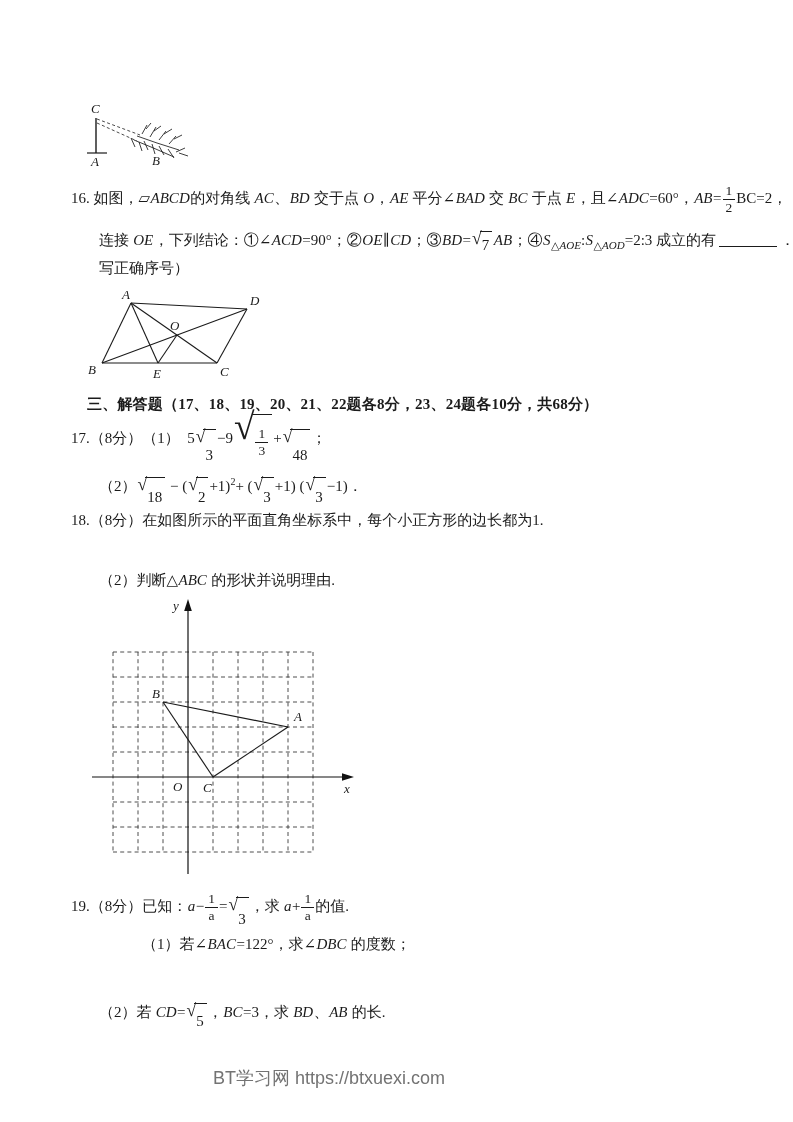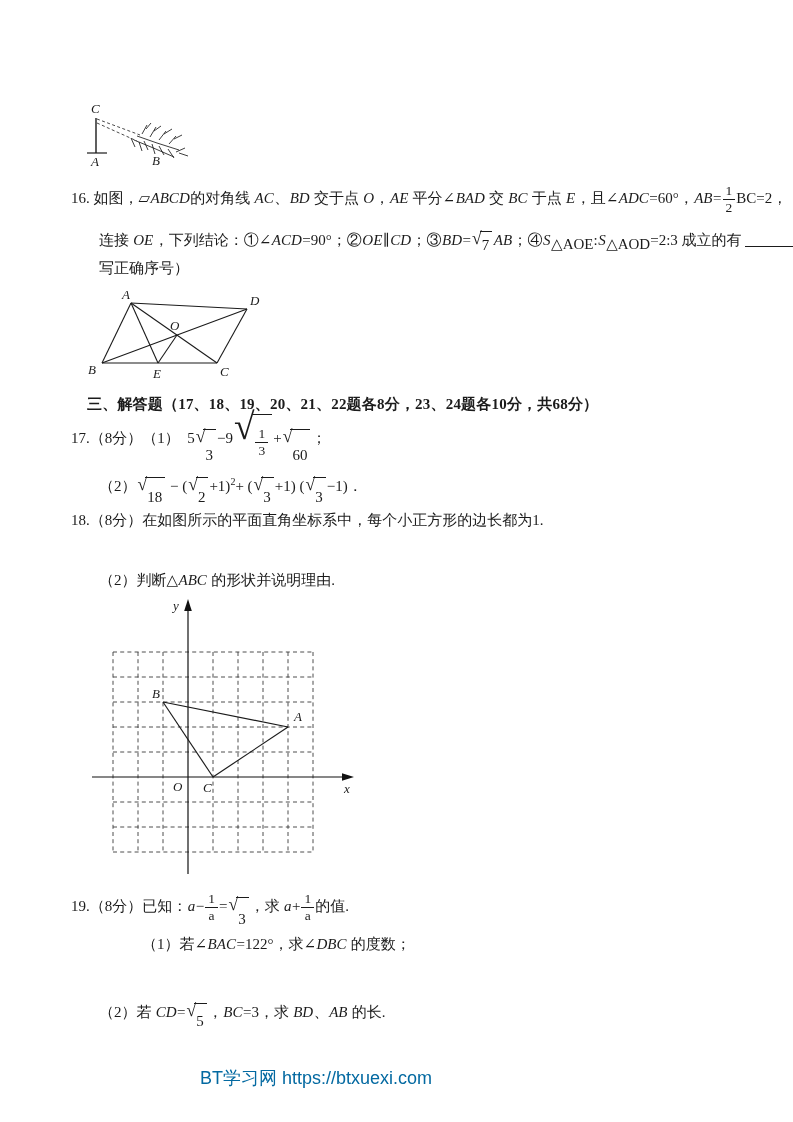--- a/index.html
+++ b/index.html
@@ -19,26 +19,26 @@
   .frac .num{padding:0 3px 0px 3px;border-bottom:1.3px solid #1b1b1b;}
   .frac .den{padding:1px 3px 0 3px;}
   
   .sqrt{display:inline-flex;align-items:flex-start;margin:0 1px;}
   .sqrt .rad{line-height:1;font-size:1.18em;transform:translateY(-0.06em);}
   .sqrt .vin{border-top:1.4px solid #1b1b1b;padding:1px 3px 0 2px;margin-left:-2px;}
   .sqrt.tall{vertical-align:middle;}
   .sqrt.tall .rad{font-size:2.5em;margin-top:-0.1em;}
   .sqrt.tall .vin{margin-left:-0.14em;padding-top:2px;}
   sup{font-size:10px;}
-  sub.ssub{font-size:15px;}
+  sub.ssub{font-size:11px;font-style:italic;}
   .blank{display:inline-block;width:58px;height:1em;
          border-bottom:1.1px solid #1b1b1b;margin:0 3px;transform:translateY(2px);}
-  .footer{position:absolute;left:0;width:632px;text-align:center;
+  .footer{position:absolute;left:13px;width:632px;text-align:center;
           font-family:"Liberation Sans","DejaVu Sans",sans-serif;
-          font-size:18px;color:#0369a1;}
+          font-size:18px;color:#737373;}
   svg{position:absolute;overflow:visible;}
   svg text{font-family:"Liberation Serif","DejaVu Serif",serif;
            font-style:italic;font-size:13px;fill:#1b1b1b;}
 </style>
 </head>
 <body>
 
 <div class="page">
 
   <svg style="left:84px;top:98px;" width="110" height="70" viewBox="0 0 110 70">
@@ -100,21 +100,21 @@
         <span class="rad">√</span>
         <span class="vin">3</span>
       </span>−9<span class="sqrt tall">
         <span class="rad">√</span>
         <span class="vin"><span class="frac">
             <span class="num">1</span>
             <span class="den">3</span>
           </span></span>
       </span>+<span class="sqrt">
         <span class="rad">√</span>
-        <span class="vin">60</span>
+        <span class="vin">48</span>
       </span>；</div>
   <div class="line indent" style="top:464px;line-height:36px;">（2）<span class="sqrt">
         <span class="rad">√</span>
         <span class="vin">18</span>
       </span> − (<span class="sqrt">
         <span class="rad">√</span>
         <span class="vin">2</span>
       </span>+1)<sup>2</sup>+ (<span class="sqrt">
         <span class="rad">√</span>
         <span class="vin">3</span>

